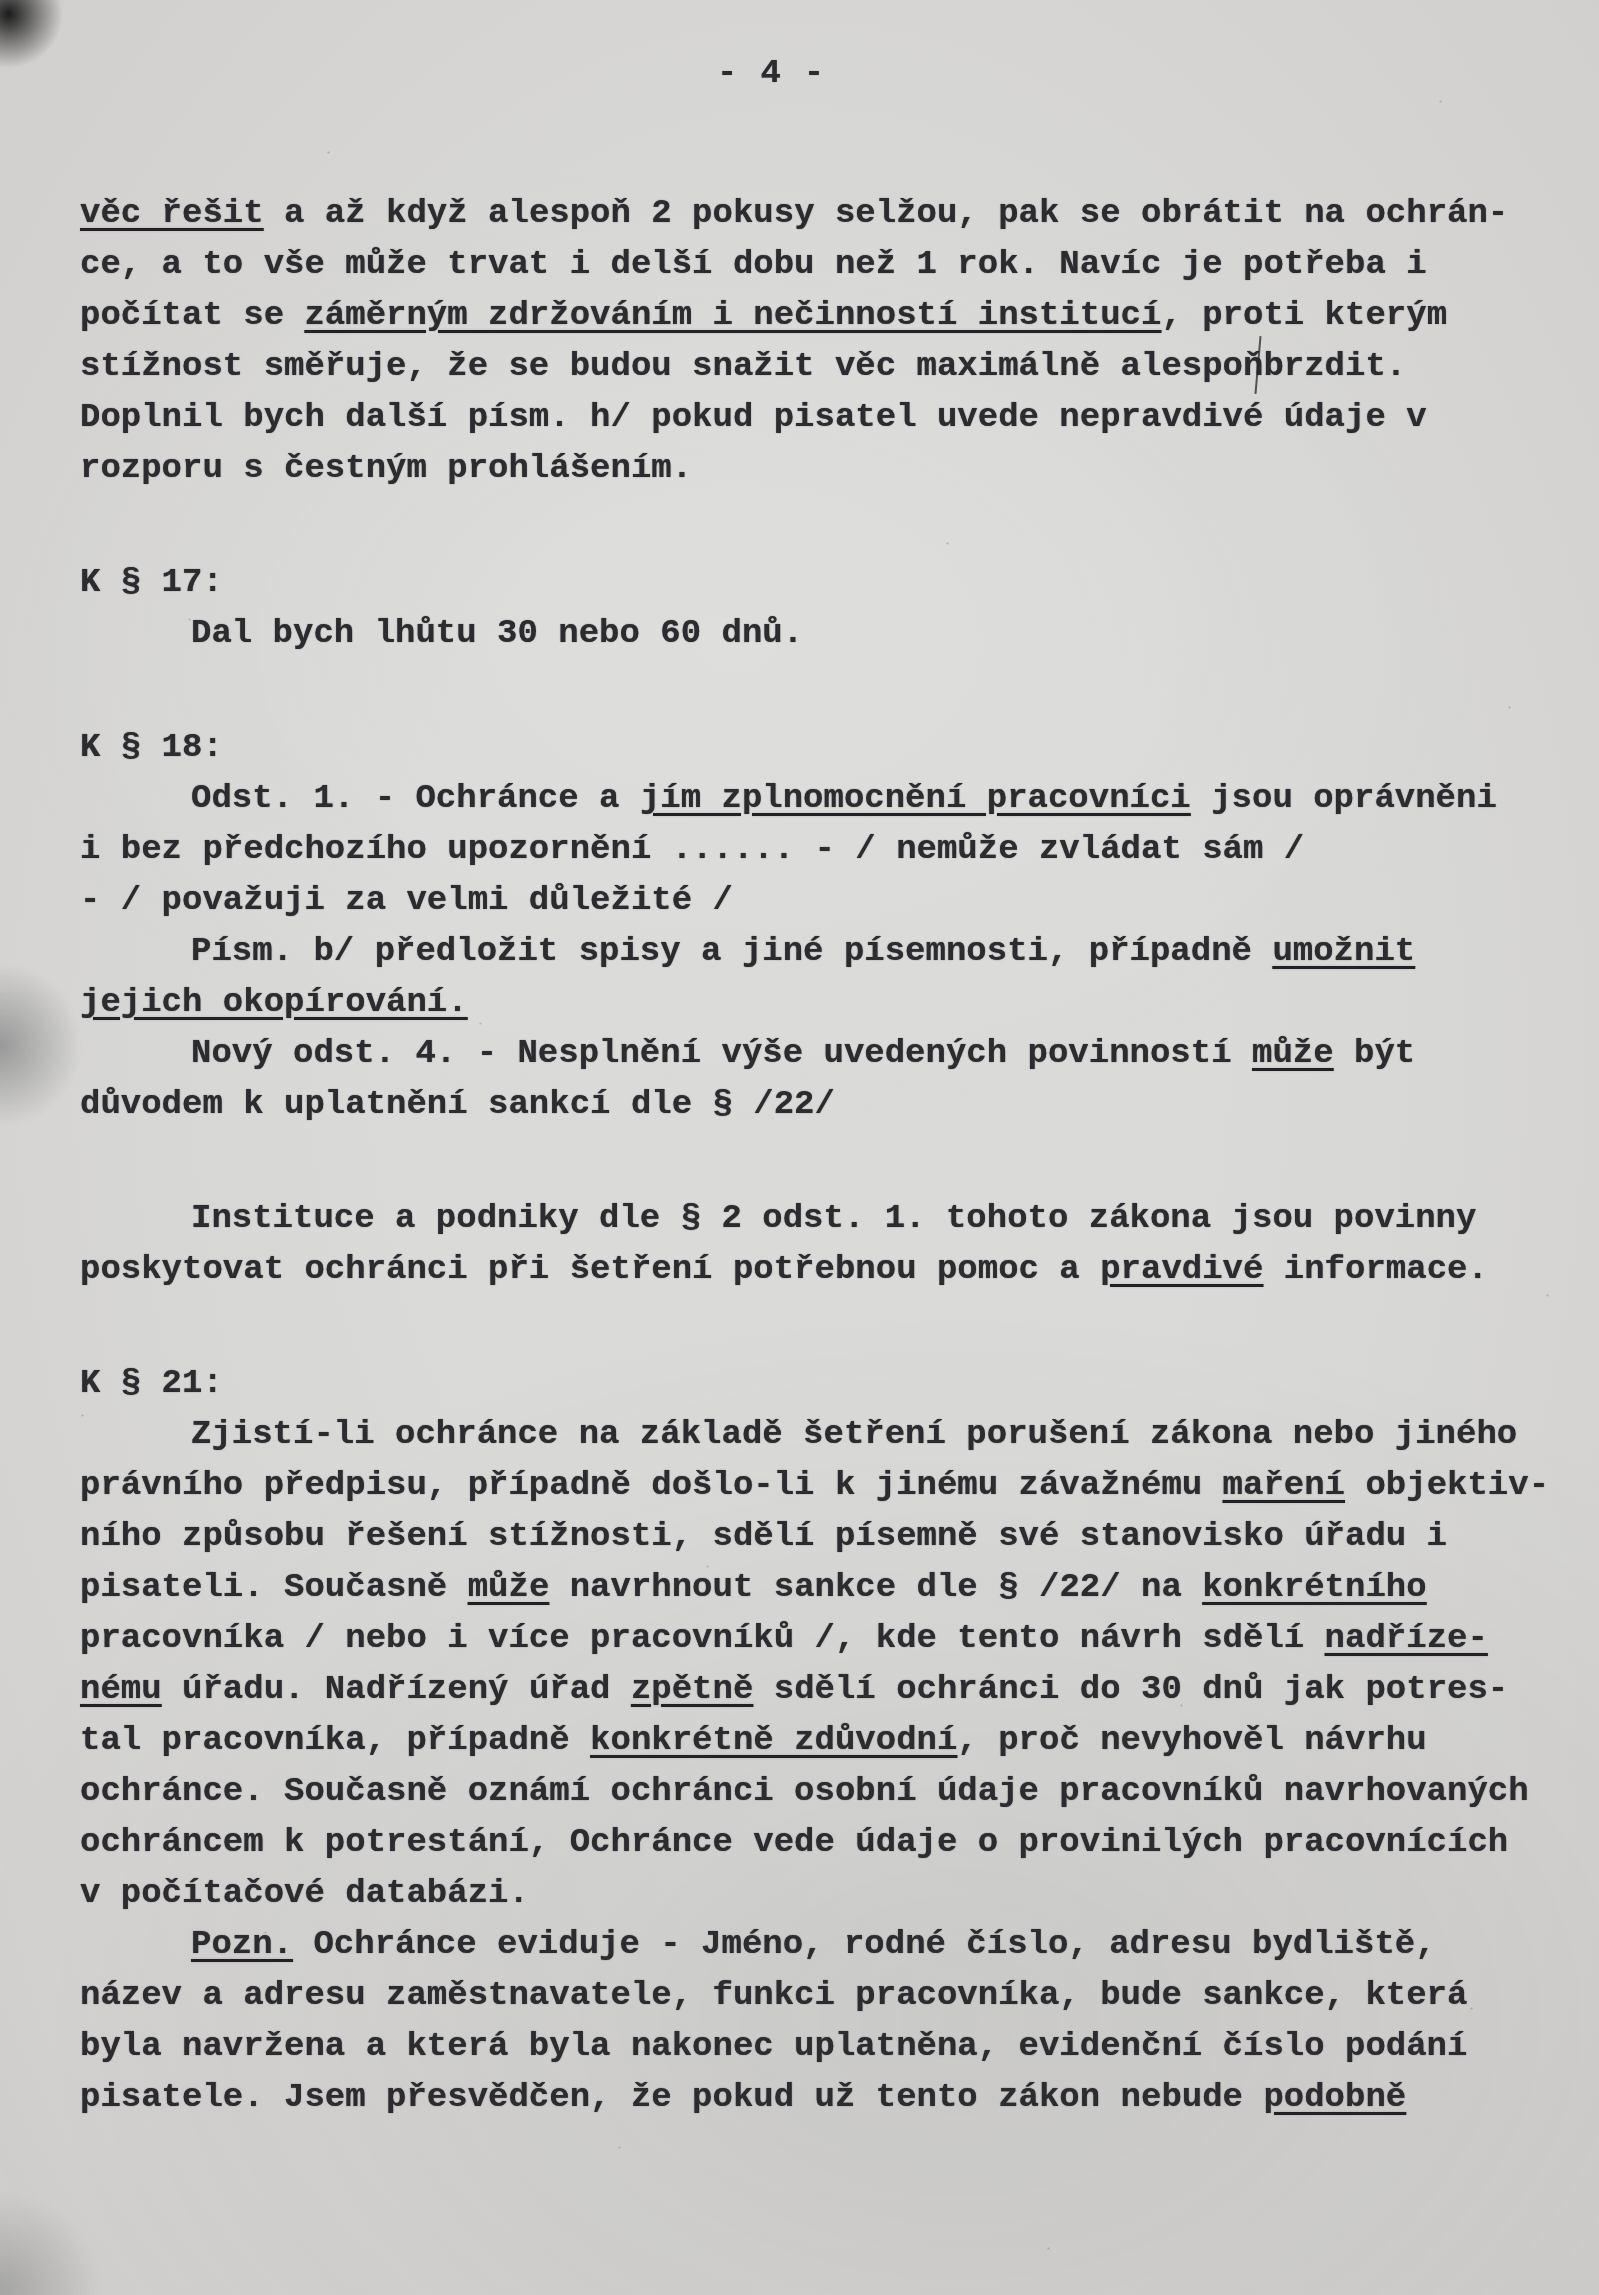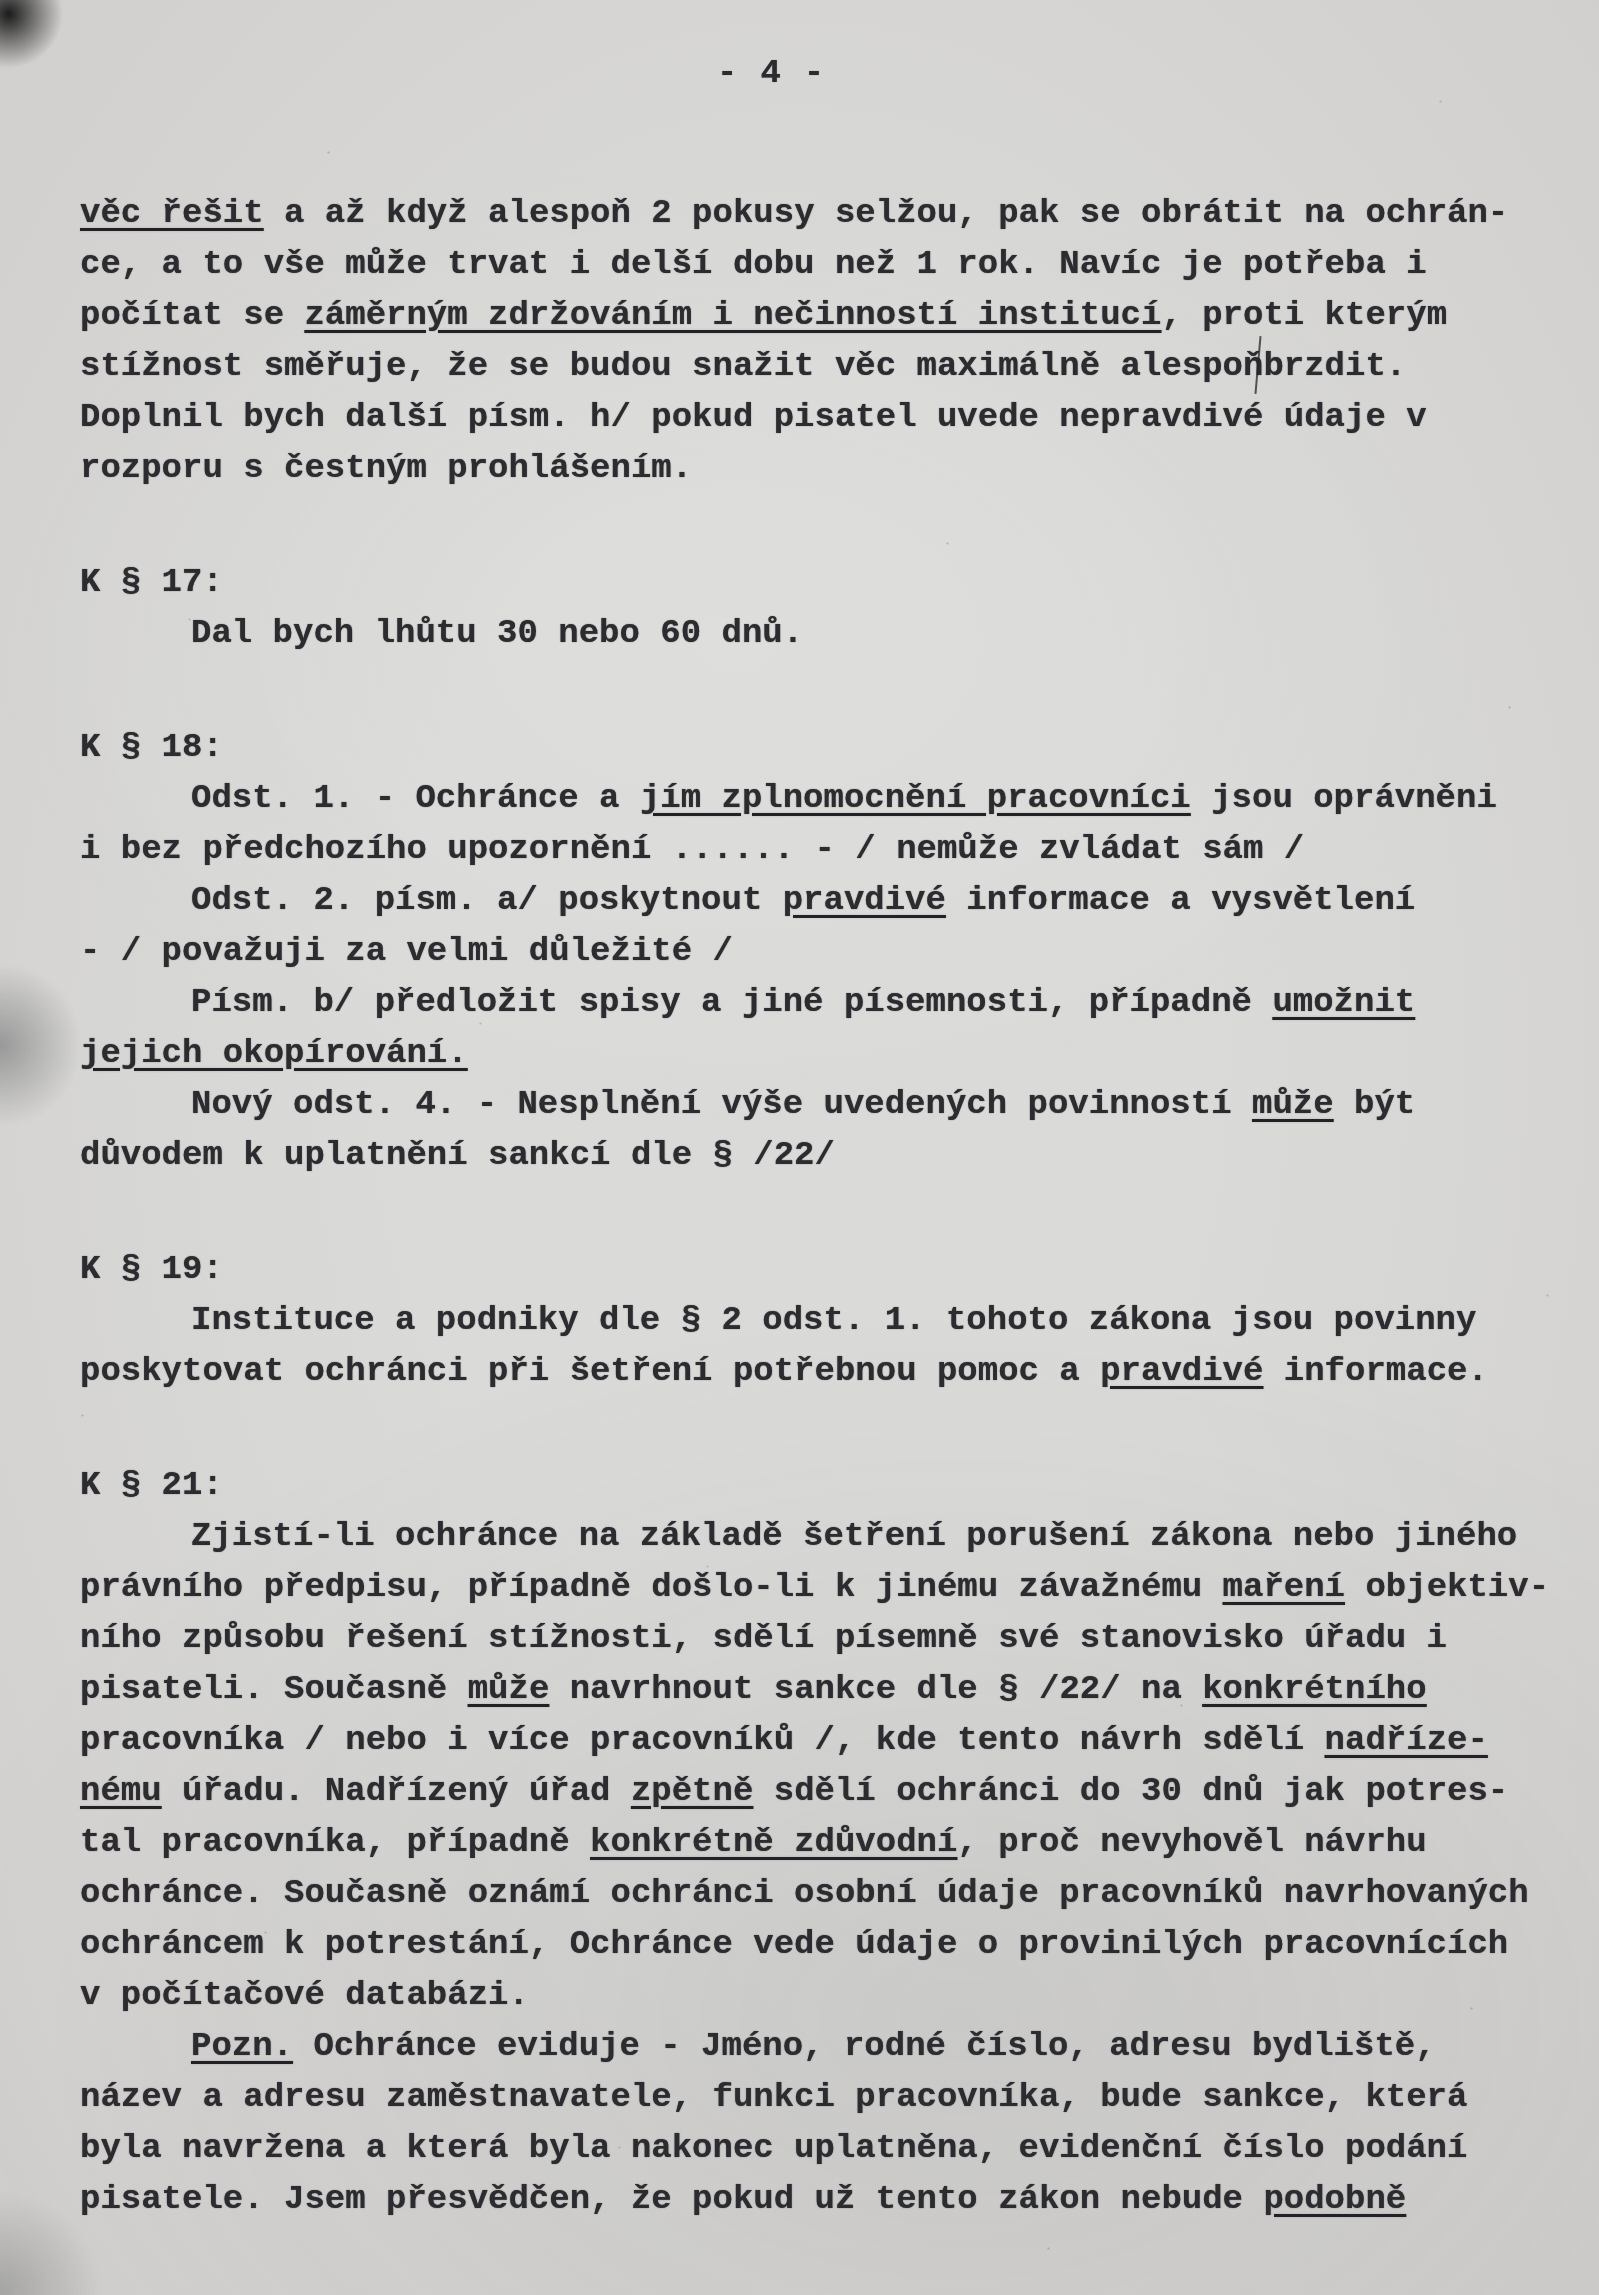--- a/index.html
+++ b/index.html
@@ -90,28 +90,26 @@
       <div class="line"><span>stížnost směřuje, že se budou snažit věc maximálně alespoň</span><span class="slashmark"></span><span>brzdit.</span></div>
       <div class="line"><span>Doplnil bych další písm. h/ pokud pisatel uvede nepravdivé údaje v</span></div>
       <div class="line"><span>rozporu s čestným prohlášením.</span></div>
       <div class="gap"></div>
       <div class="line heading"><span>K § 17:</span></div>
       <div class="line indent"><span>Dal bych lhůtu 30 nebo 60 dnů.</span></div>
       <div class="gap"></div>
       <div class="line heading"><span>K § 18:</span></div>
       <div class="line indent"><span>Odst. 1. - Ochránce a </span><span class="u">jím zplnomocnění pracovníci</span><span> jsou oprávněni</span></div>
       <div class="line"><span>i bez předchozího upozornění ...... - / nemůže zvládat sám /</span></div>
-      <div class="line indent"><span>Odst. 2. písm. a/ poskytnout </span><span class="u">pravdivé</span><span> informace a vysvětlení</span></div>
       <div class="line"><span>- / považuji za velmi důležité /</span></div>
       <div class="line indent"><span>Písm. b/ předložit spisy a jiné písemnosti, případně </span><span class="u">umožnit</span></div>
       <div class="line"><span class="u">jejich okopírování.</span></div>
       <div class="line indent"><span>Nový odst. 4. - Nesplnění výše uvedených povinností </span><span class="u">může</span><span> být</span></div>
       <div class="line"><span>důvodem k uplatnění sankcí dle § /22/</span></div>
       <div class="gap"></div>
-      <div class="line heading"><span>K § 19:</span></div>
       <div class="line indent"><span>Instituce a podniky dle § 2 odst. 1. tohoto zákona jsou povinny</span></div>
       <div class="line"><span>poskytovat ochránci při šetření potřebnou pomoc a </span><span class="u">pravdivé</span><span> informace.</span></div>
       <div class="gap"></div>
       <div class="line heading"><span>K § 21:</span></div>
       <div class="line indent"><span>Zjistí-li ochránce na základě šetření porušení zákona nebo jiného</span></div>
       <div class="line"><span>právního předpisu, případně došlo-li k jinému závažnému </span><span class="u">maření</span><span> objektiv-</span></div>
       <div class="line"><span>ního způsobu řešení stížnosti, sdělí písemně své stanovisko úřadu i</span></div>
       <div class="line"><span>pisateli. Současně </span><span class="u">může</span><span> navrhnout sankce dle § /22/ na </span><span class="u">konkrétního</span></div>
       <div class="line"><span>pracovníka / nebo i více pracovníků /, kde tento návrh sdělí </span><span class="u">nadříze-</span></div>
       <div class="line"><span class="u">nému</span><span> úřadu. Nadřízený úřad </span><span class="u">zpětně</span><span> sdělí ochránci do 30 dnů jak potres-</span></div>

